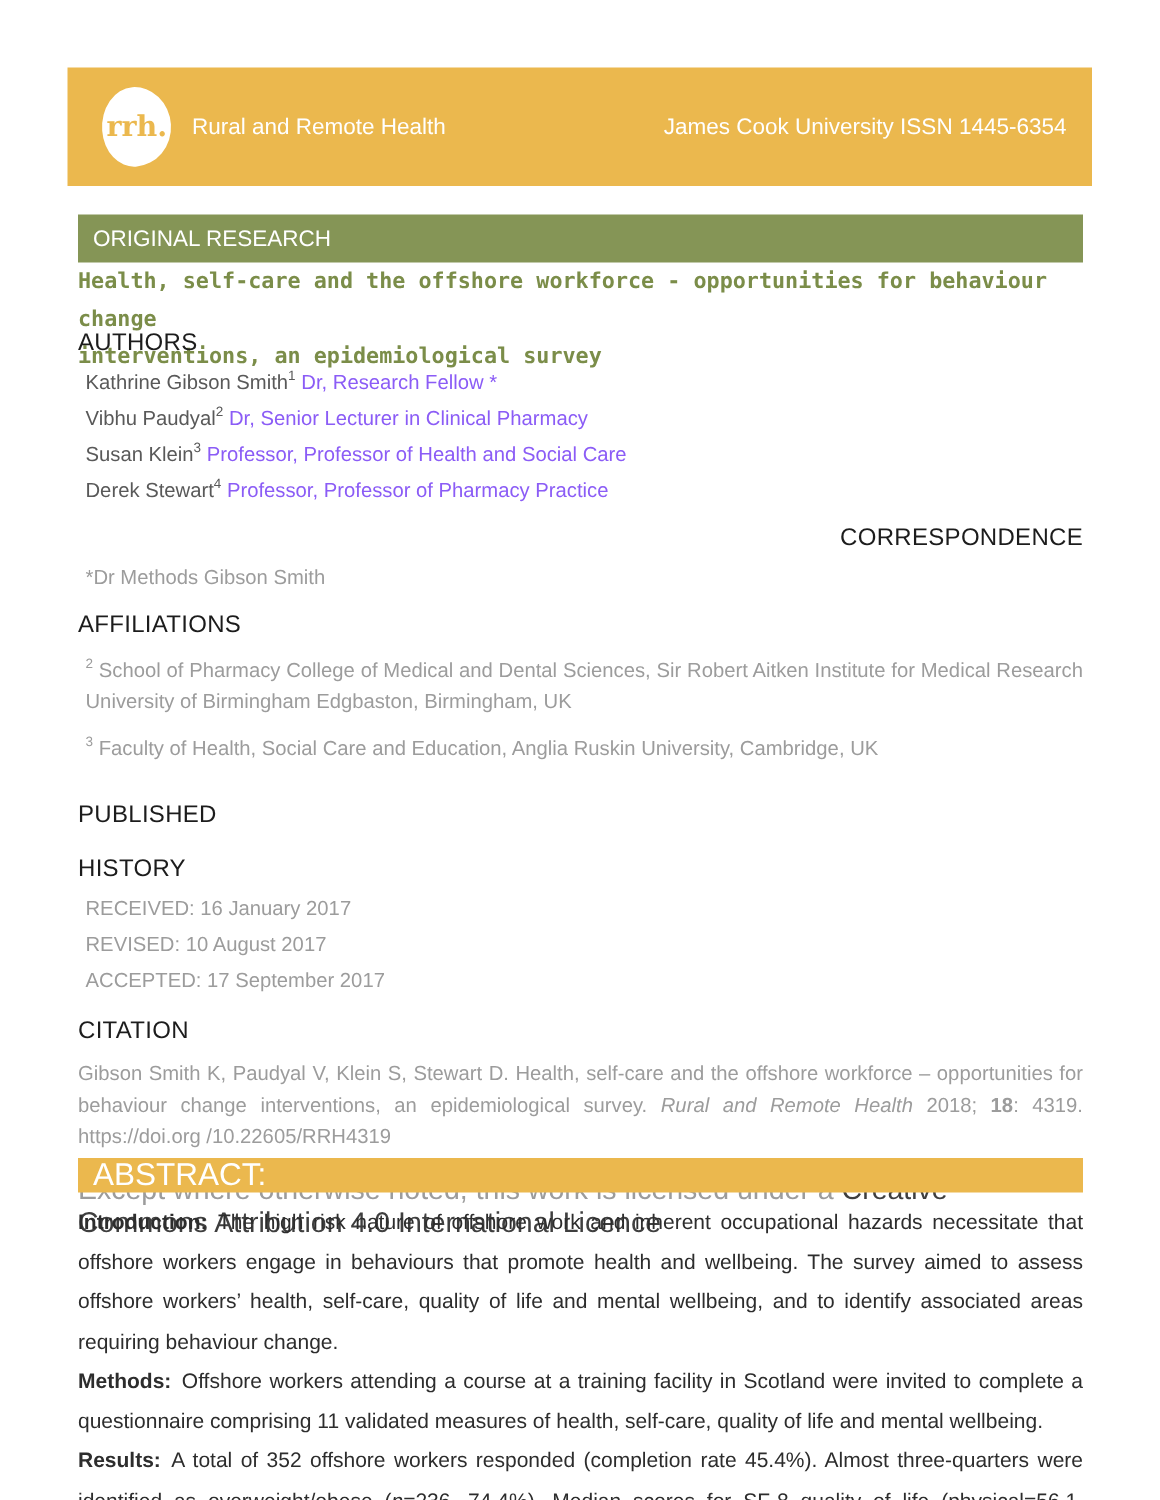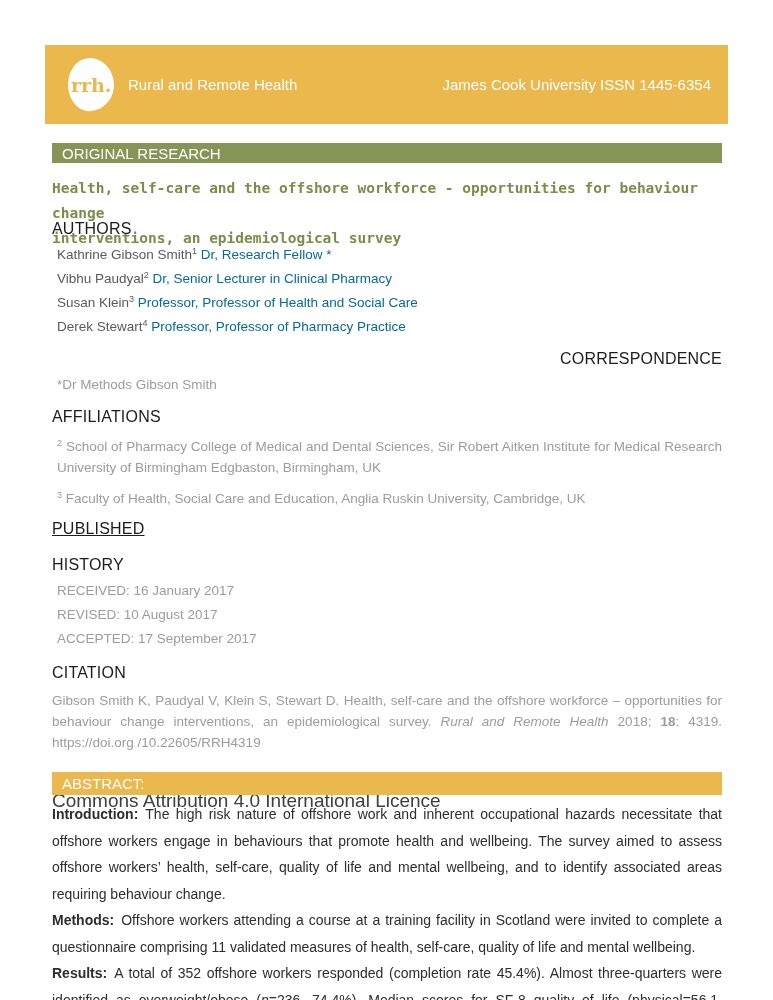--- a/index.html
+++ b/index.html
@@ -37,21 +37,21 @@
   }
   .journal-name{
     color:#ffffff;font-size:15px;margin-left:14px;
   }
   .issn-text{
     color:#ffffff;font-size:15px;margin-left:auto;margin-right:17px;
   }
 
   
   .category-bar{
-    position:absolute;left:52px;top:143px;width:670px;height:20px;
+    position:absolute;left:52px;top:143px;width:670px;height:32px;
     background:var(--olive,#859556);
     color:#ffffff;font-size:15px;
     display:flex;align-items:center;padding-left:10px;
   }
 
   
   .article-title{
     position:absolute;left:52px;top:176px;width:680px;
     font-family:"DejaVu Sans Mono", monospace;
     font-weight:bold;font-size:14.5px;line-height:25px;
@@ -62,48 +62,48 @@
   .meta{
     position:absolute;left:52px;top:218px;width:670px;
   }
   h2{
     font-size:16px;font-weight:400;color:#1c1c1c;letter-spacing:.2px;
     margin:0;padding:0;
   }
   .h-authors{margin-top:2px;}
   .h-corr{margin-top:16px;text-align:right;}
   .h-affil{margin-top:16px;}
-  .h-pub{margin-top:11px;text-decoration:underline;}
+  .h-pub{margin-top:26px;}
   .h-hist{margin-top:18px;}
   .h-cit{margin-top:18px;}
 
   .author-row{margin:9px 0 0 5px;font-size:13.5px;line-height:15px;}
   .author-name{color:#595959;}
-  .author-role{color:#0369a1;}
+  .author-role{color:#8b5cf6;}
   sup{font-size:9px;line-height:0;}
   .author-name sup{color:#595959;}
 
   .gray-line{color:#9c9c9c;font-size:13.5px;margin:9px 0 0 5px;line-height:15px;}
   .affil-row{color:#9c9c9c;font-size:13.5px;margin:10px 0 0 5px;line-height:21px;text-align:justify;}
   .affil-row sup{color:#9c9c9c;}
 
   .citation-para{
     color:#9c9c9c;font-size:13.5px;line-height:21px;
     margin:8px 0 0 0;text-align:justify;
   }
   .citation-journal{font-style:italic;}
   .citation-volume{font-weight:bold;}
   .licence-line{color:#9c9c9c;font-size:19px;margin-top:15px;}
   .licence-link{color:#3f3f3f;cursor:pointer;}
 
   
   .abstract-bar{
     position:absolute;left:52px;top:772px;width:670px;height:23px;
     background:var(--gold,#EBB84E);
-    color:#ffffff;font-size:15px;
+    color:#ffffff;font-size:21px;
     display:flex;align-items:center;padding-left:10px;
   }
   .abstract-body{
     position:absolute;left:52px;top:801px;width:670px;
     font-size:14px;line-height:26.5px;color:#2d2d2d;
     text-align:justify;
   }
   .abstract-body p{margin:0;padding:0;}
   .para-label{font-weight:bold;margin-right:7px;}
   .ital{font-style:italic;}

